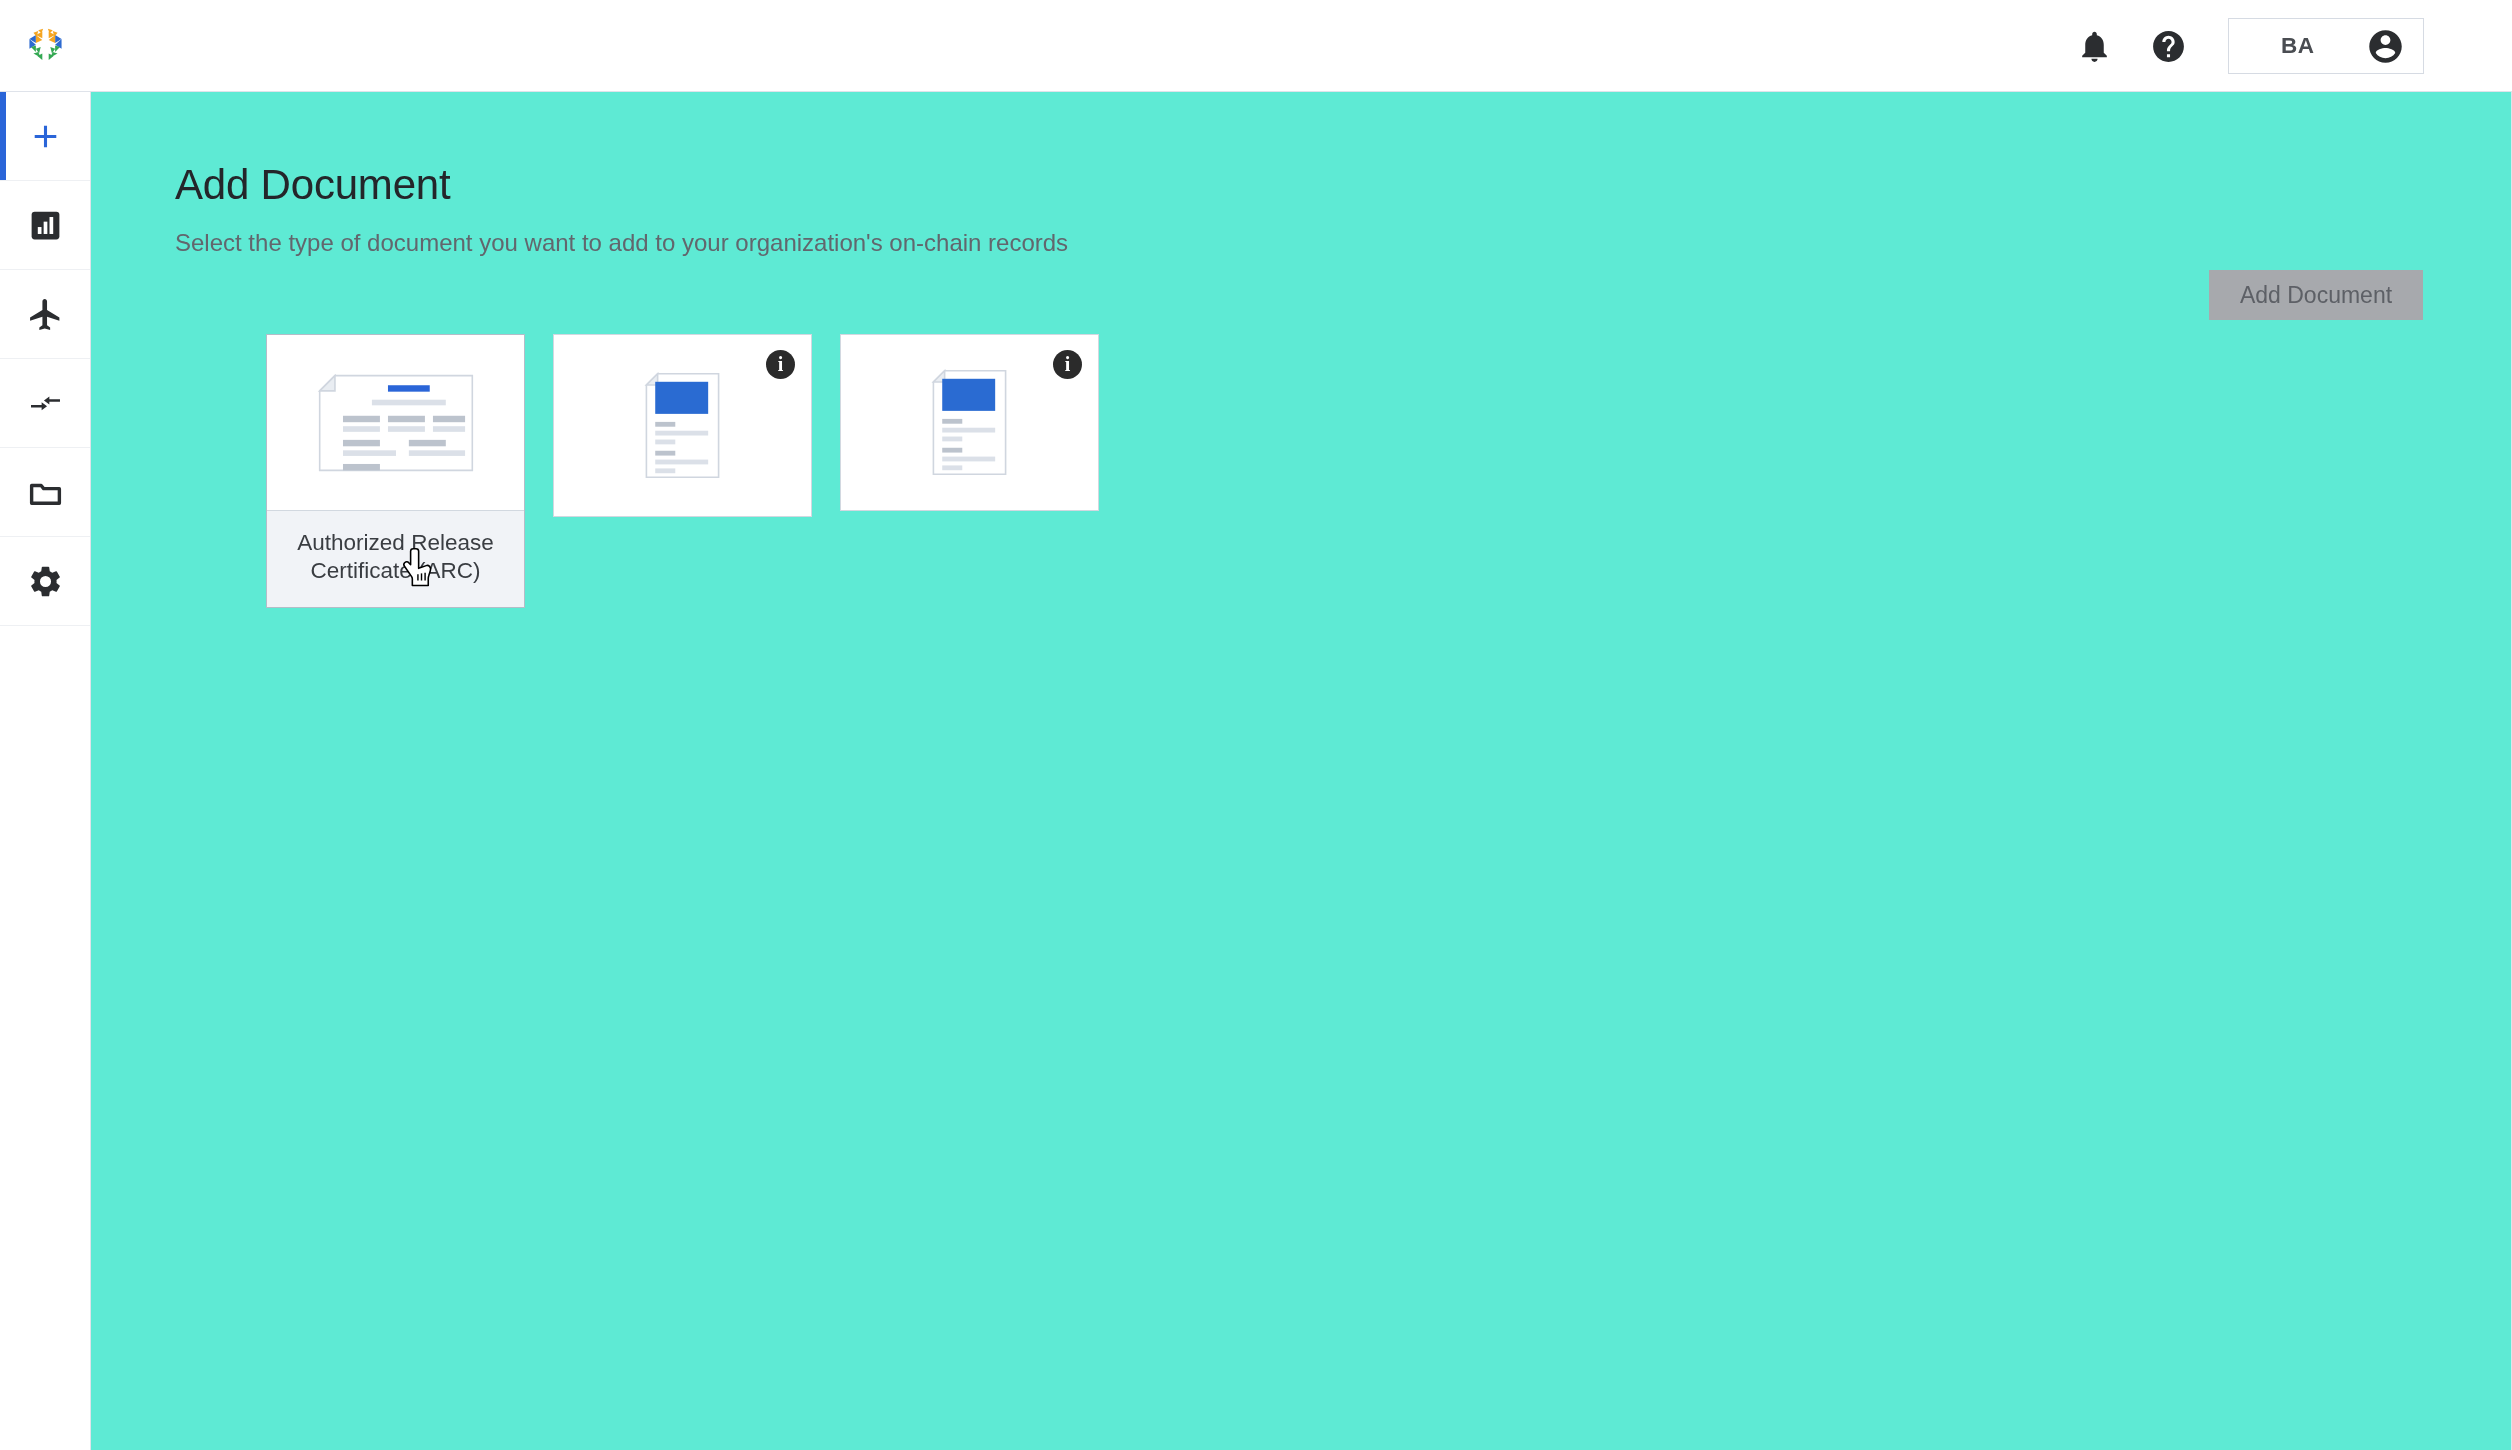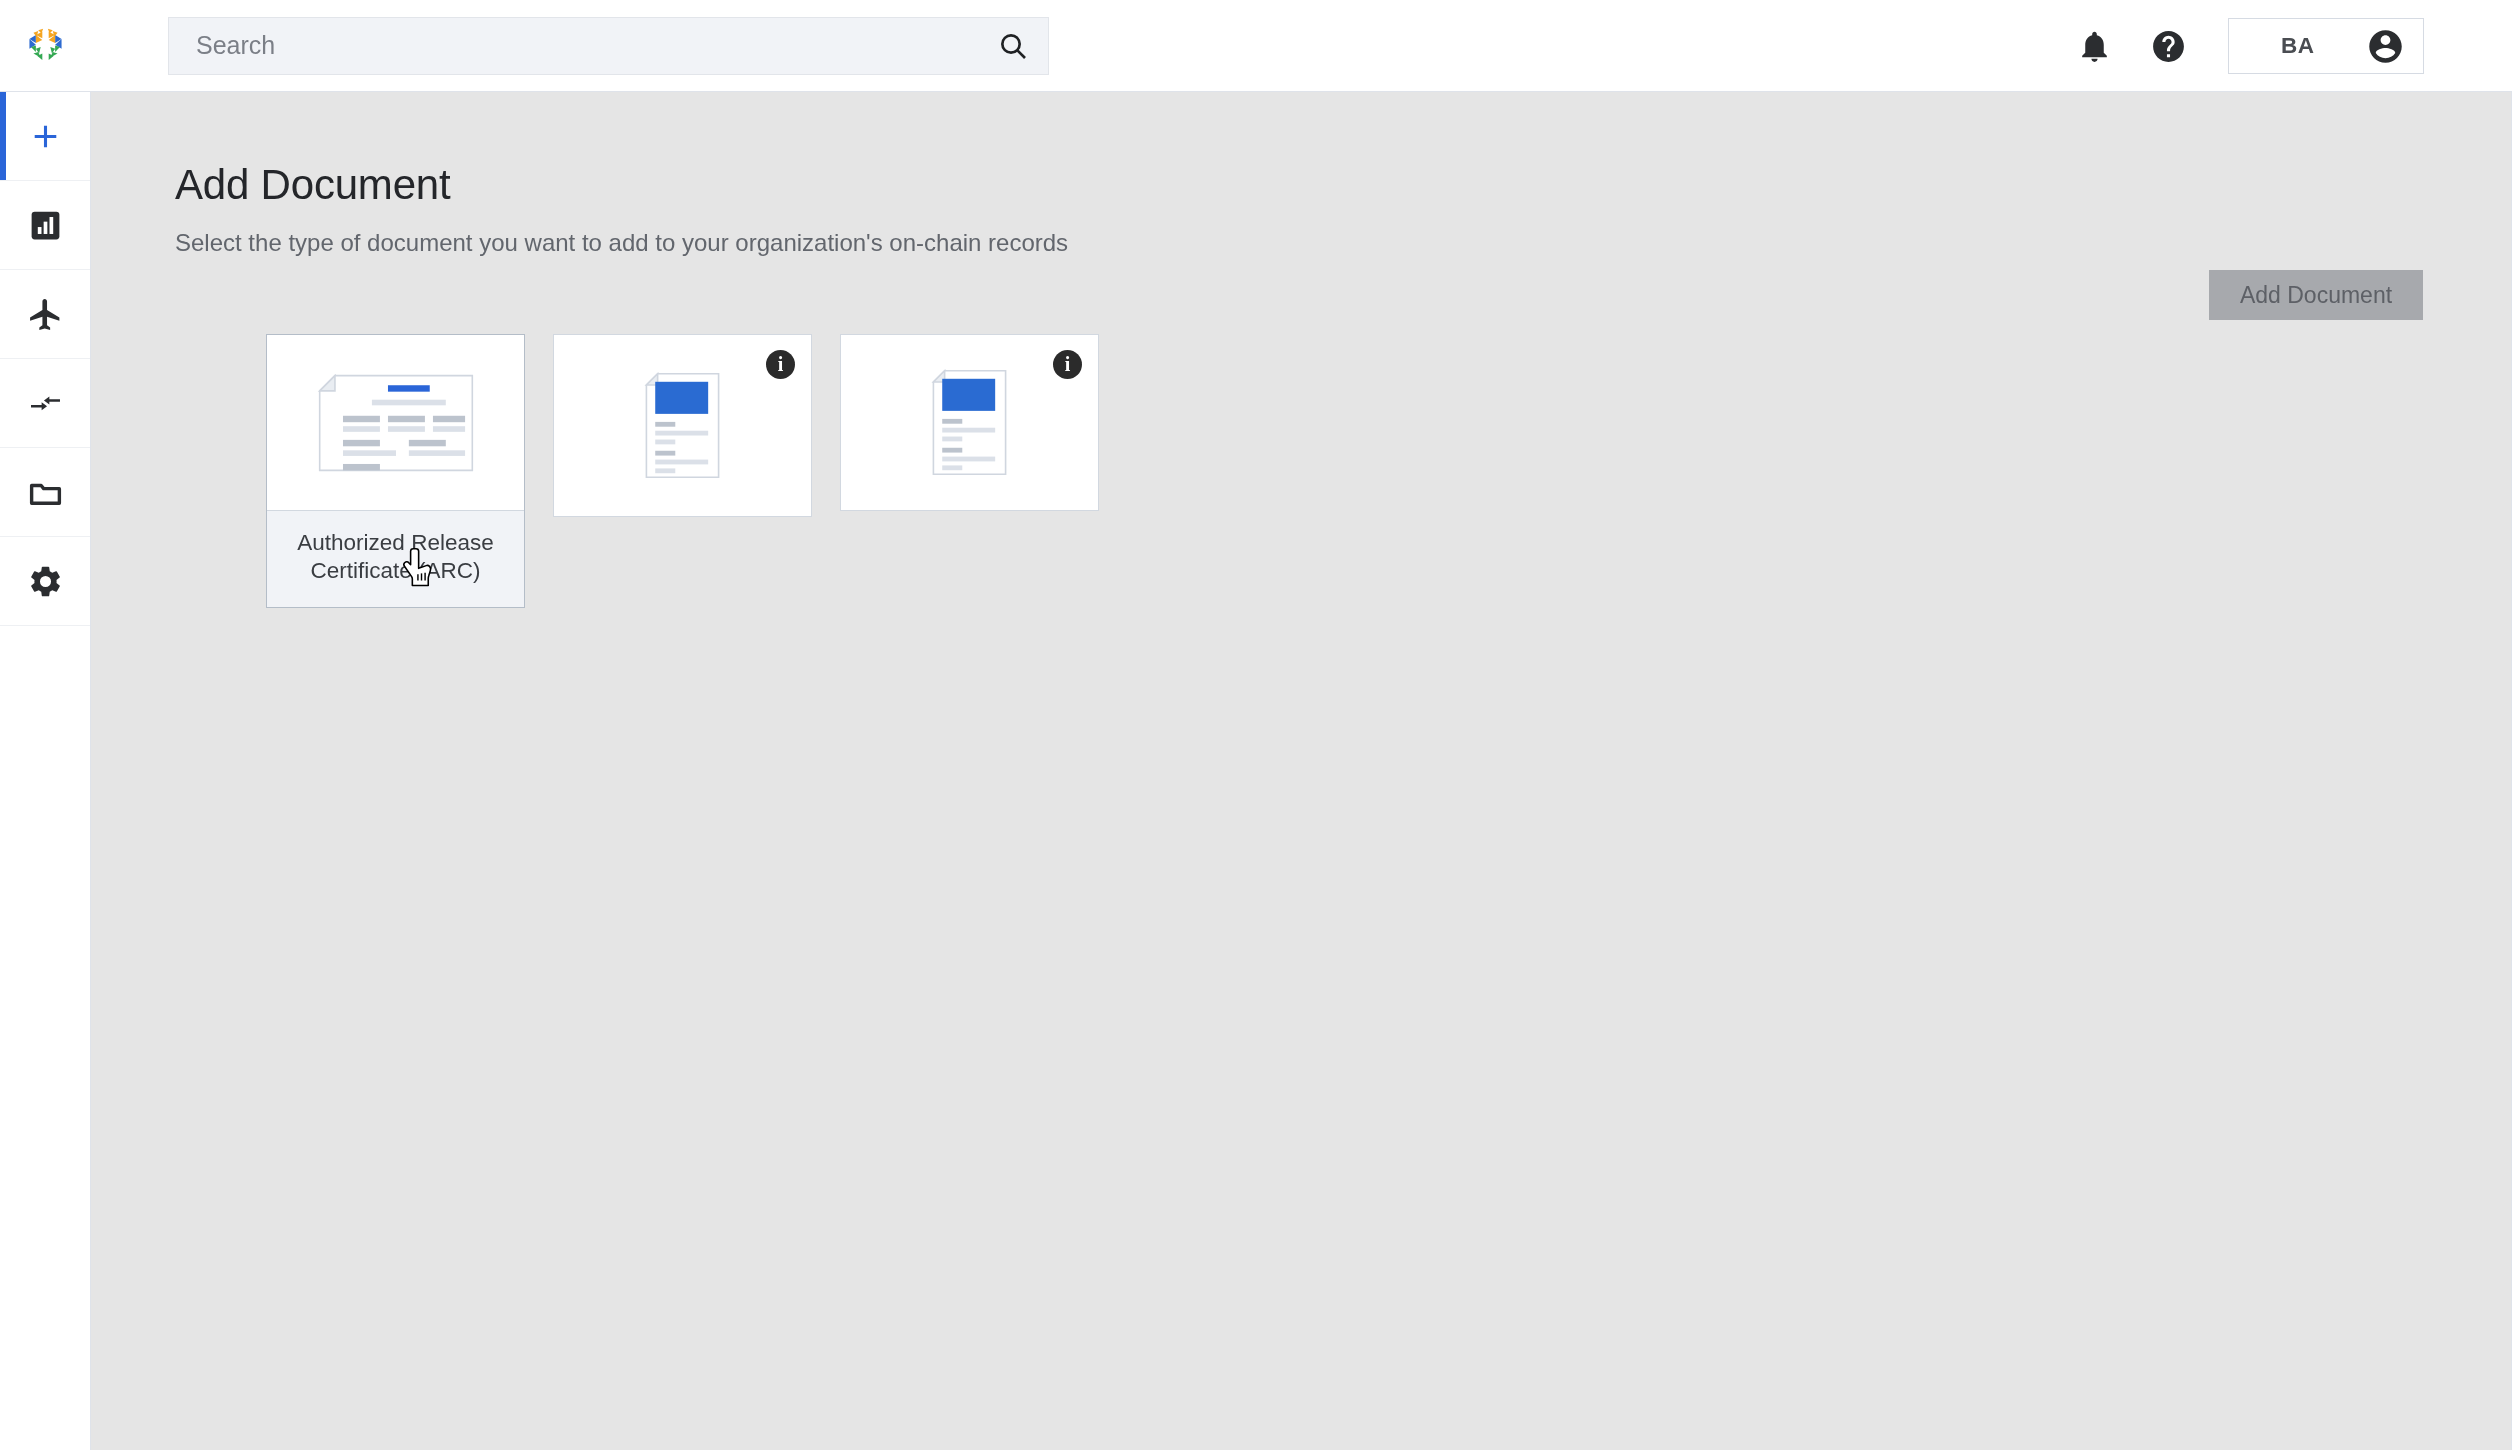--- a/index.html
+++ b/index.html
@@ -148,21 +148,21 @@
     content: "";
     position: absolute;
     left: 0; top: 0; bottom: 0;
     width: 5.6px;
     background: #2a65d8;
   }
 
   
   .main {
     flex: 1;
-    background: #e5e5e5;
+    background: #5eead4;
     border-bottom: 1.6px solid #dfe3ea;
     border-right: 1.6px solid #dfe3ea;
     position: relative;
     overflow: hidden;
   }
 
   .page-head {
     position: relative;
     padding: 69px 0 0 84px;
   }
@@ -301,27 +301,20 @@
         <polygon points="40,15 40,25 32,21" fill="#f5a623"></polygon>
         <polygon points="37,9 31,7 33,13" fill="#f5a623"></polygon>
         <polygon points="43,12 37,10 39,17" fill="#f5a623"></polygon>
         <polygon points="46,30 40,28 40,36" fill="#34a853"></polygon>
         <polygon points="40,32 34,30 36,38" fill="#34a853"></polygon>
         <polygon points="43,38 37,36 34,43" fill="#34a853"></polygon>
         <polygon points="38,41 32,38 32,46" fill="#34a853"></polygon>
       </svg>
     </div>
 
-    <div class="search-box">
-      <input class="search-input" type="text" placeholder="Search" value="" style="">
-      <svg class="search-icon" viewBox="0 0 24 24" fill="none" stroke="currentColor" stroke-width="2">
-        <circle cx="10.5" cy="10.5" r="6.5"></circle>
-        <line x1="15.5" y1="15.5" x2="21" y2="21"></line>
-      </svg>
-    </div>
 
     <div class="topbar-right">
 
       <button class="icon-btn">
         <svg viewBox="0 0 24 24" fill="currentColor">
           <path d="M12 22c1.1 0 2-.9 2-2h-4c0 1.1.9 2 2 2zm6-6v-5c0-3.07-1.64-5.64-4.5-6.32V4c0-.83-.67-1.5-1.5-1.5S10.5 3.17 10.5 4v.68C7.63 5.36 6 7.92 6 11v5l-2 2v1h16v-1l-2-2z"></path>
         </svg>
       </button>
 
       <button class="icon-btn">

